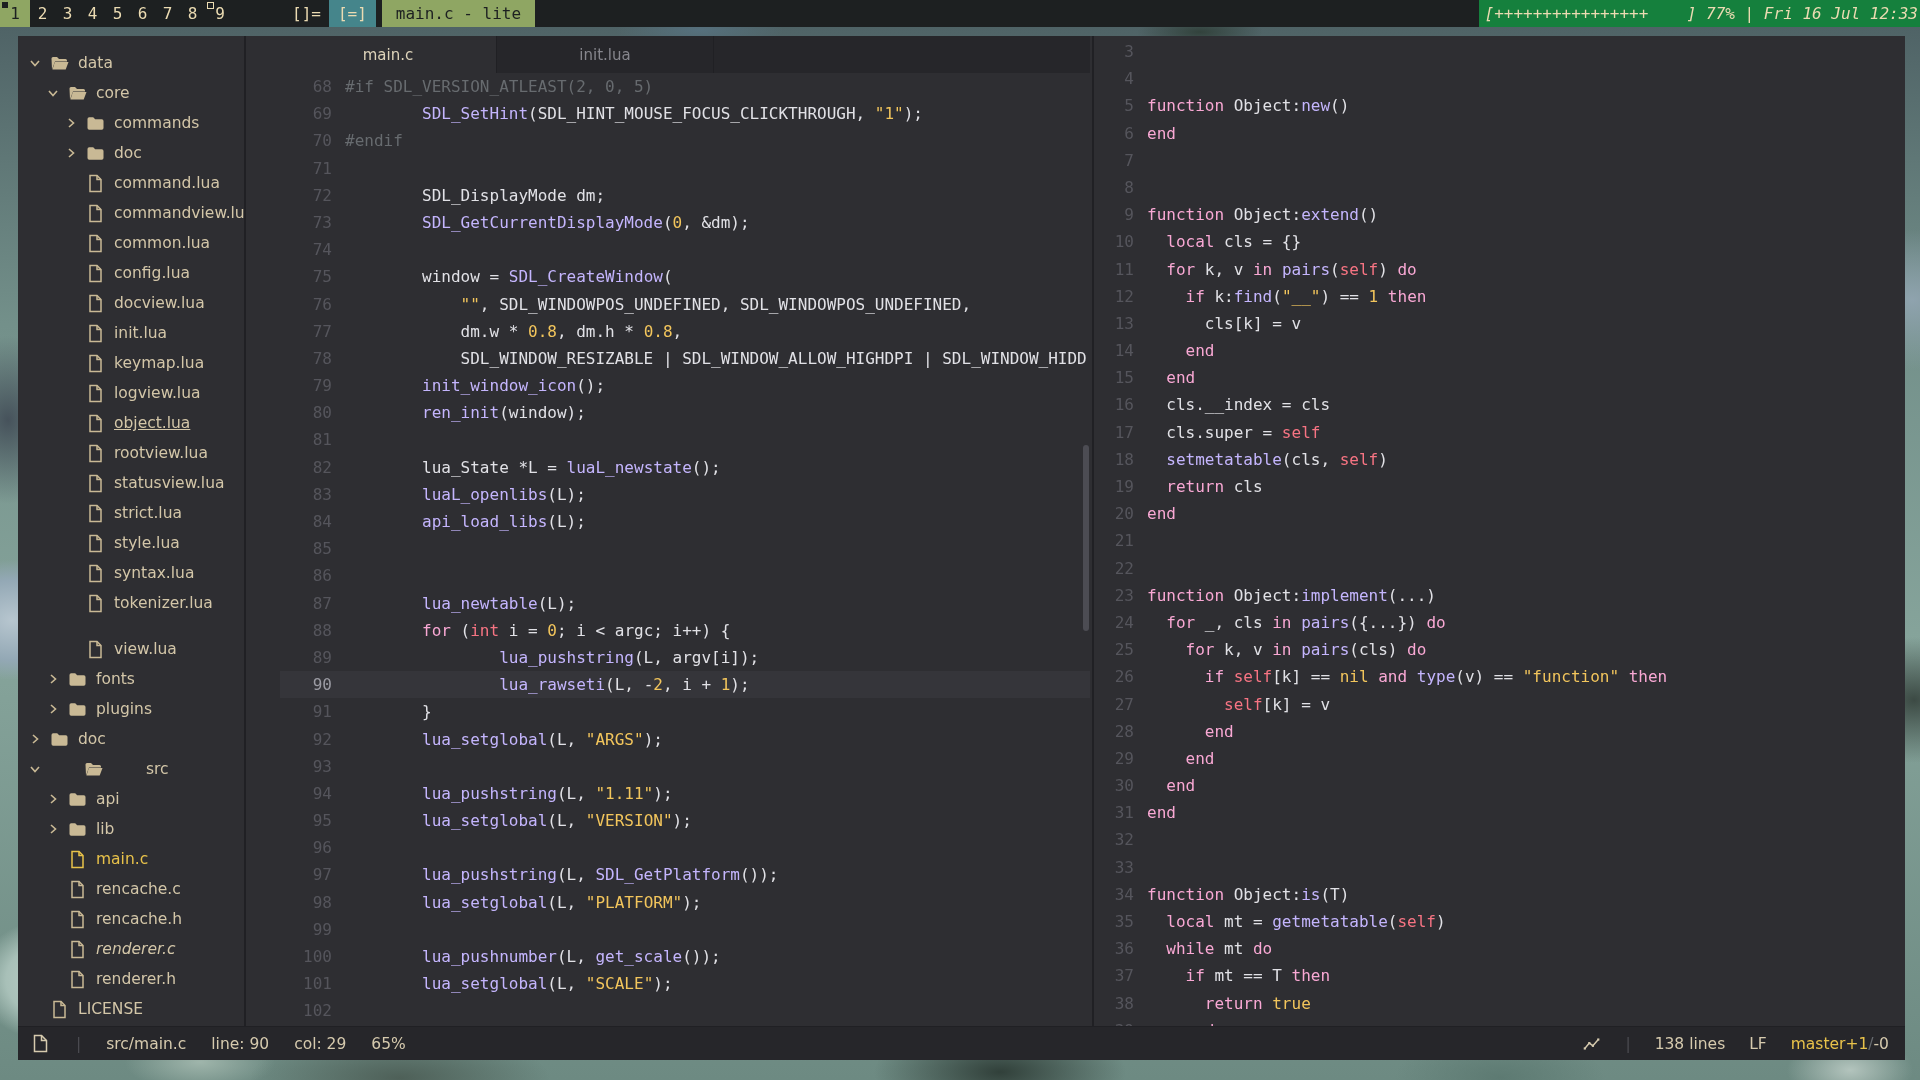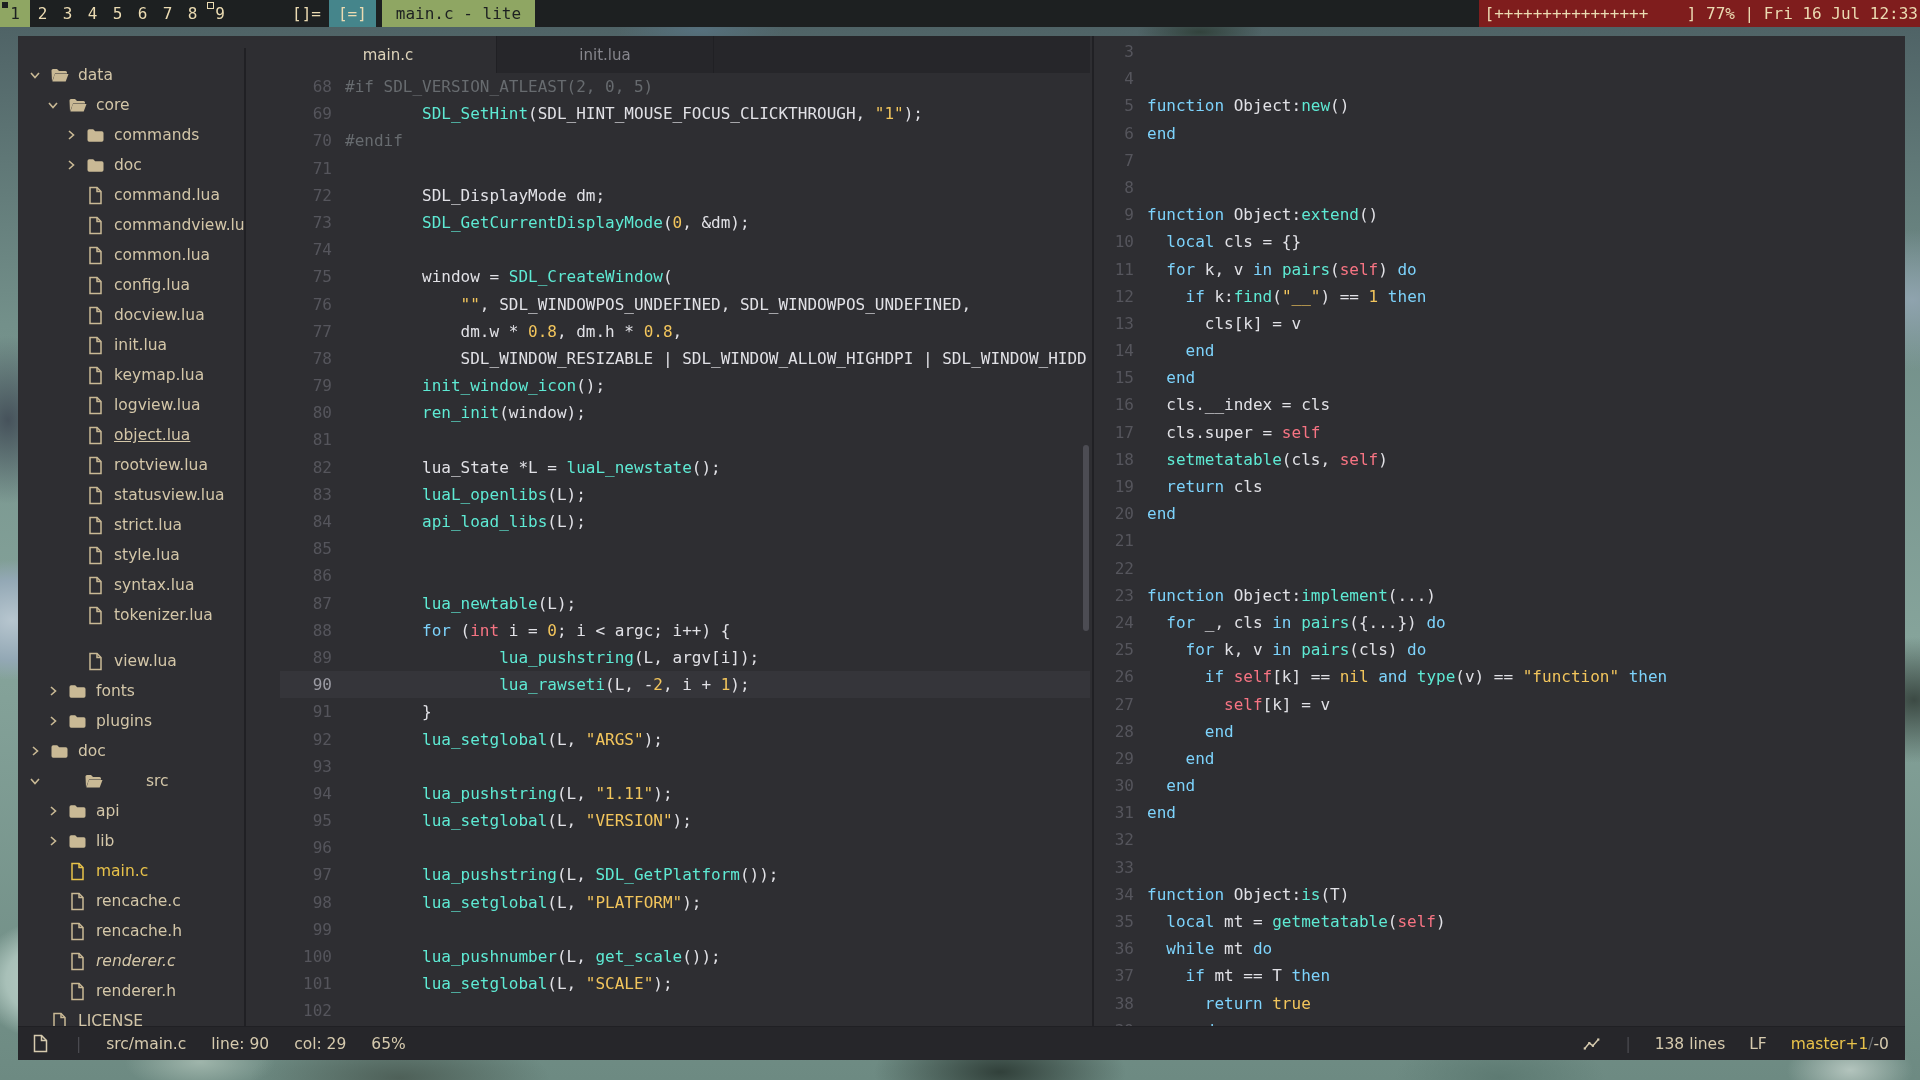--- a/index.html
+++ b/index.html
@@ -30,27 +30,27 @@
   .tag{position:relative;width:25px;display:flex;align-items:center;justify-content:center;}
   .tag.first{width:30px;}
   .tag.last{width:30px;}
   .tag.selected{background:#8fa663;color:#1d2021;}
   .tag .ind{position:absolute;left:2px;top:2px;width:6px;height:6px;}
   .tag .ind.filled{background:#1d2021;}
   .tag .ind.hollow{border:1px solid #ebdbb2;width:5px;height:5px;}
   .layoutsym{margin-left:57px;display:flex;align-items:center;}
   .extrablock{margin-left:8px;padding:0 9px;background:#45858b;display:flex;align-items:center;color:#ebdbb2;}
   .wintitle{margin-left:6px;padding:0 14px;background:#8fa663;color:#1d2021;display:flex;align-items:center;}
-  .sysstatus{margin-left:auto;background:#7f1d1d;display:flex;align-items:center;padding:0 2px 0 6px;white-space:pre;}
+  .sysstatus{margin-left:auto;background:#15803d;display:flex;align-items:center;padding:0 2px 0 6px;white-space:pre;font-style:italic;}
 
   
   .window{position:absolute;left:18px;top:36px;width:1887px;height:1024px;background:#2e2e32;overflow:hidden;}
 
   
-  .tree{position:absolute;left:0;top:12px;width:228px;height:990px;overflow:hidden;border-right:2px solid #202024;box-sizing:border-box;padding-top:12px;}
+  .tree{position:absolute;left:0;top:0;width:228px;height:990px;overflow:hidden;border-right:2px solid #202024;box-sizing:border-box;padding-top:12px;}
   .tree-row{height:30px;display:flex;align-items:center;color:#d3c6a8;font-size:15.5px;cursor:default;}
   .tree-row .chev{width:14px;height:14px;flex:0 0 14px;margin-right:8px;}
   .tree-row .ficon{width:19px;height:19px;flex:0 0 19px;margin-right:9px;}
   .tree-row.active{color:#e8c24a;}
 
   
   .pane-left{position:absolute;left:262px;top:0;width:810px;height:990px;overflow:hidden;}
   .pane-right{position:absolute;left:1074px;top:0;width:813px;height:990px;overflow:hidden;border-left:2px solid #202024;box-sizing:border-box;}
 
   .tabbar{position:absolute;left:0;top:0;width:100%;height:37px;background:#26262a;display:flex;}
@@ -59,21 +59,21 @@
 
   .code{position:absolute;left:0;width:100%;font-family:"DejaVu Sans Mono",monospace;font-size:16px;}
   .code-left{top:37px;height:953px;}
   .code-right{top:2px;height:988px;}
   .code-row{display:flex;height:27.2px;line-height:27.2px;white-space:pre;}
   .code-row.active{background:#35353a;}
   .gut{flex:0 0 52px;text-align:right;color:#55555c;}
   .gut-r{flex:0 0 40px;text-align:right;color:#55555c;}
   .code-row.active .gut{color:#9b9ba3;}
   .src{padding-left:13px;}
-  .tok-n{color:#e1e1e6}.tok-k{color:#7dd3fc}.tok-k2{color:#f77483}.tok-s{color:#f2c55c}.tok-f{color:#5eead4}.tok-c{color:#676b6f}
+  .tok-n{color:#e1e1e6}.tok-k{color:#f9a8d4}.tok-k2{color:#f77483}.tok-s{color:#f2c55c}.tok-f{color:#c4b5fd}.tok-c{color:#676b6f}
 
   .scrollthumb{position:absolute;left:1065px;top:409px;width:6px;height:186px;background:#4c4c53;border-radius:3px;}
 
   
   .statusbar{position:absolute;left:0;bottom:0;width:100%;height:34px;background:#26262a;border-top:1px solid #202024;box-sizing:border-box;
     display:flex;align-items:center;color:#d6caae;font-size:15.5px;}
   .sb-left{display:flex;align-items:center;gap:25px;padding-left:15px;}
   .sb-right{margin-left:auto;display:flex;align-items:center;gap:24px;padding-right:16px;}
   .sb-div{color:#4a4a50;}
   .sb-icon{width:18px;height:20px;display:flex;align-items:center;}

